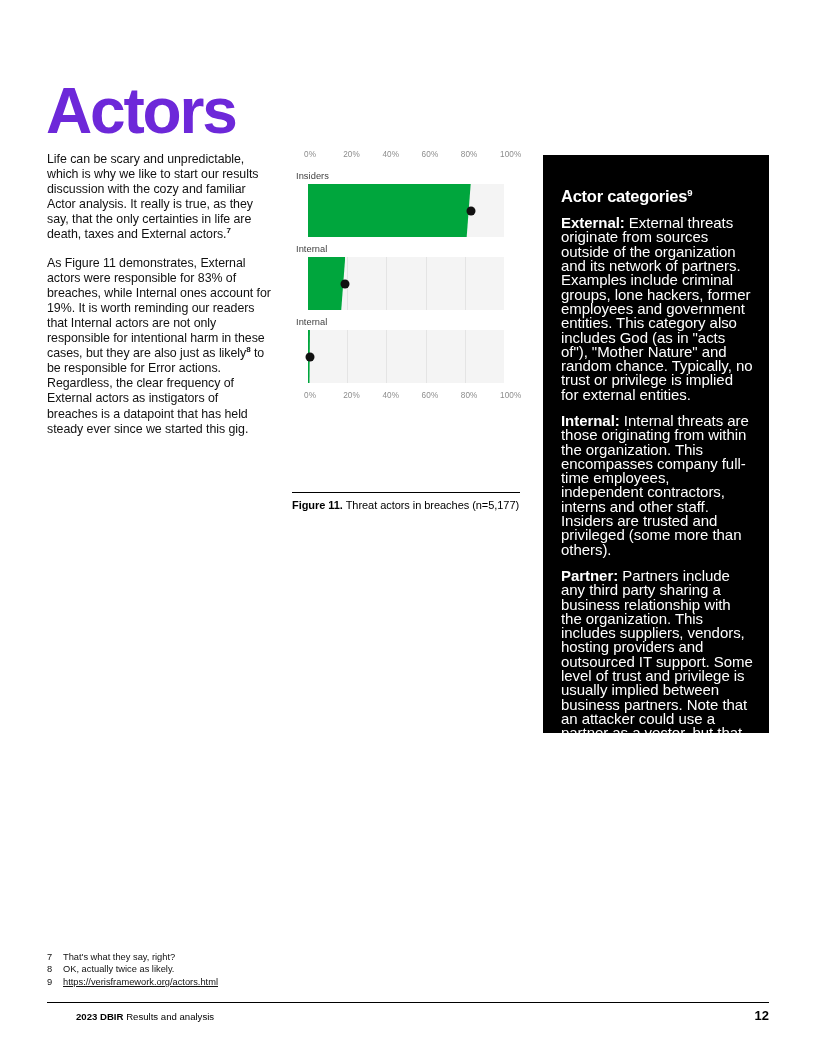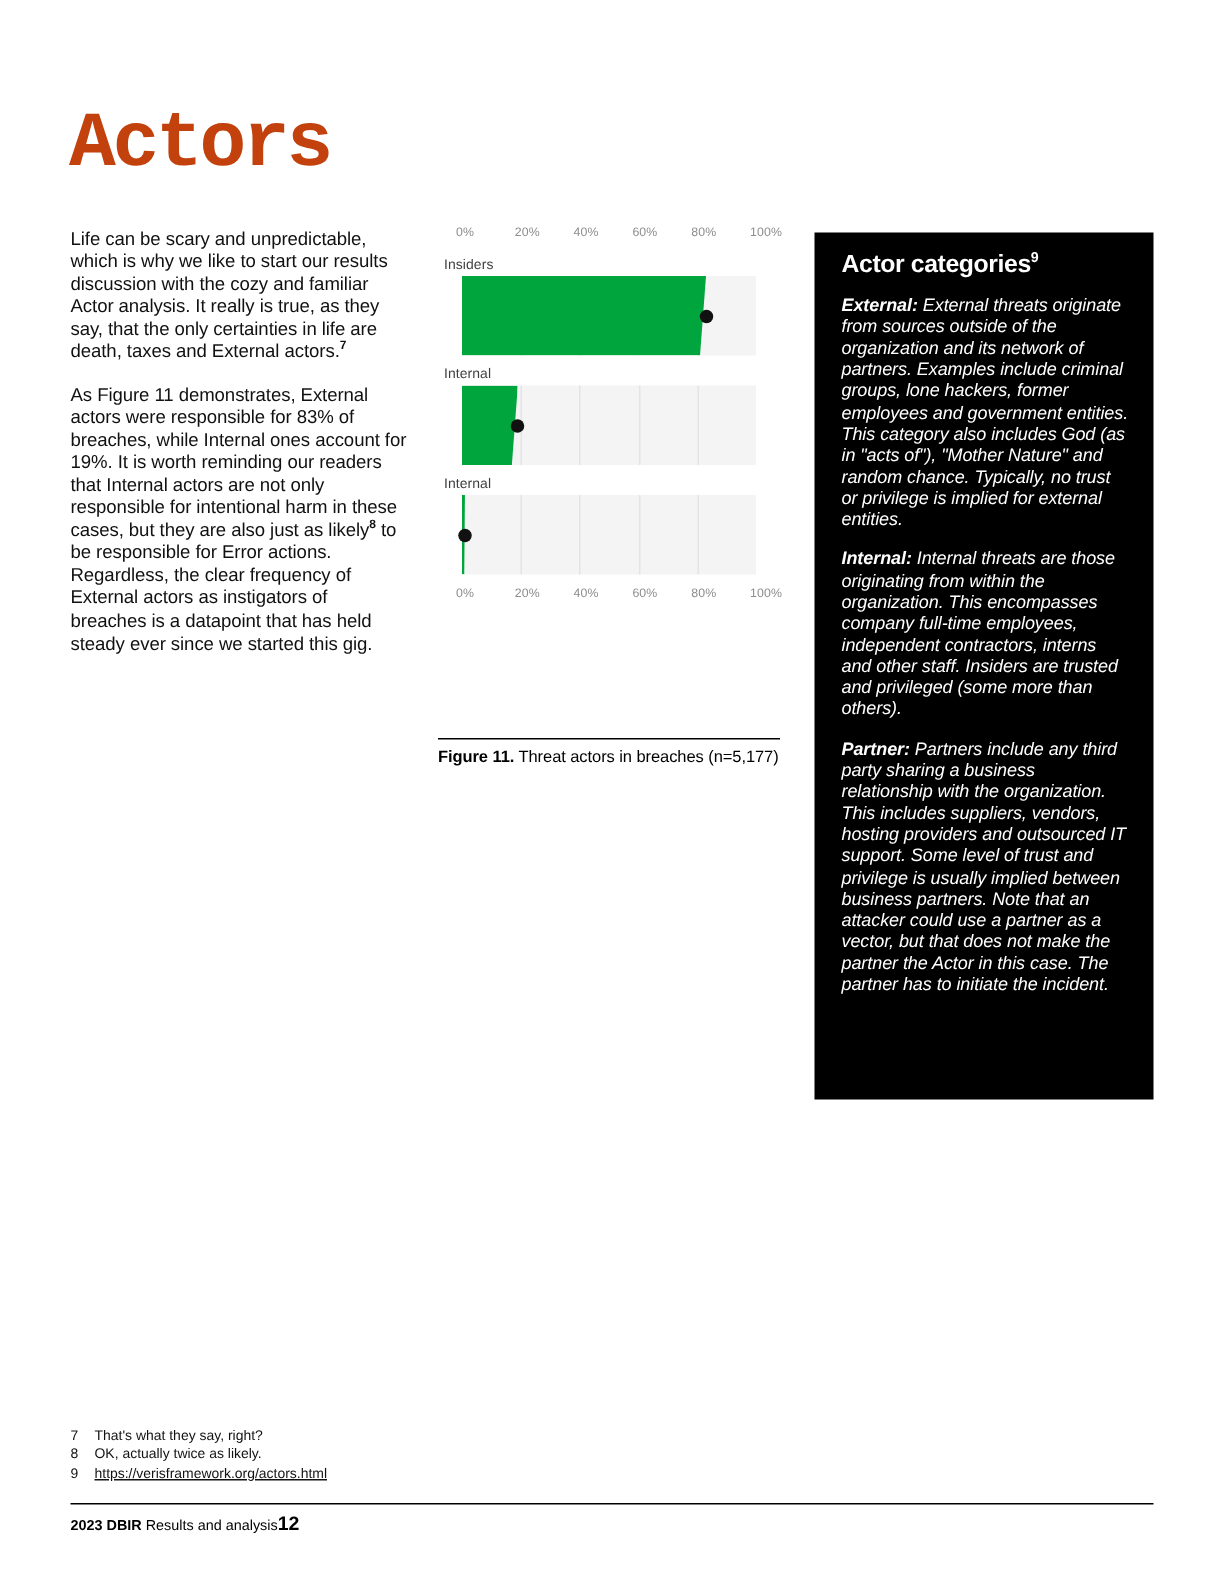--- a/index.html
+++ b/index.html
@@ -14,26 +14,25 @@
     overflow: hidden;
   }
 
   .page { position: relative; width: 816px; height: 1056px; }
 
   
   .page-title {
     position: absolute;
     left: 46px;
     top: 36px;
-    font-size: 52px;
+    font-size: 64px;
     font-weight: 700;
     letter-spacing: -2.2px;
     line-height: 1;
-    color: #c2410c;
-    font-family: Liberation Mono, monospace;
+    color: #6d28d9;
   }
 
   
   .body-col {
     position: absolute;
     left: 47px;
     top: 152px;
     width: 224px;
   }
   .body-col p {
@@ -136,42 +135,41 @@
 
   
   .panel {
     position: absolute;
     left: 543px;
     top: 155px;
     width: 226px;
     height: 578px;
     background: #000000;
     color: #ffffff;
-    padding: 12px 16px 12px 18px;
+    padding: 32px 16px 12px 18px;
   }
   .panel-title {
     font-size: 16.5px;
     font-weight: 700;
     letter-spacing: -0.25px;
     margin: 0 0 11px 0;
     line-height: 1.1;
   }
   .panel-title sup {
     font-size: 9.5px;
     vertical-align: super;
     line-height: 0;
     font-weight: 700;
   }
   .panel p {
     margin: 0 0 12px 0;
-    font-size: 12px;
+    font-size: 15px;
     line-height: 14.3px;
     letter-spacing: -0.05px;
     color: #ffffff;
-    font-style: italic;
   }
   .panel p b { font-weight: 700; }
 
   
   .footnotes {
     position: absolute;
     left: 47px;
     top: 951px;
     width: 400px;
   }
@@ -195,24 +193,25 @@
     top: 1002px;
     width: 722px;
   }
   .footer-rule {
     border-top: 1.7px solid #000;
     width: 722px;
     margin-bottom: 5px;
   }
   .footer-line {
     display: flex;
-    justify-content: flex-start;
+    justify-content: space-between;
     align-items: baseline;
     font-size: 9.6px;
     color: #000;
+    margin-left: 29px;
   }
   .footer-left b { font-weight: 700; }
   .footer-right { font-weight: 700; font-size: 13px; }
 </style>
 </head>
 <body>
 
 <div class="page">
 
   <h1 class="page-title">Actors</h1>

